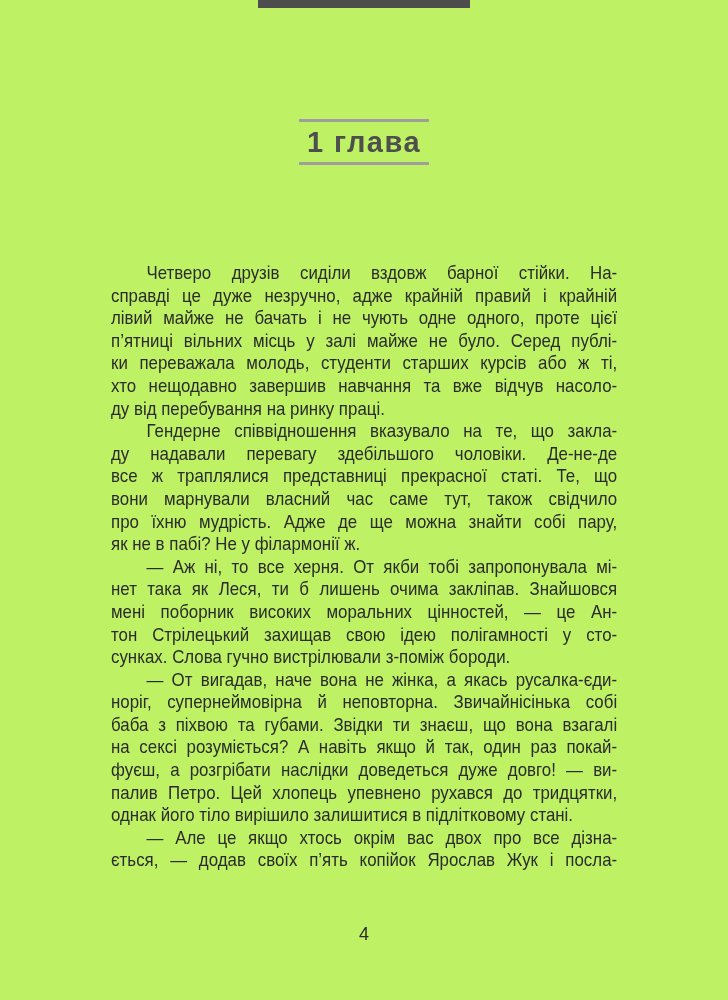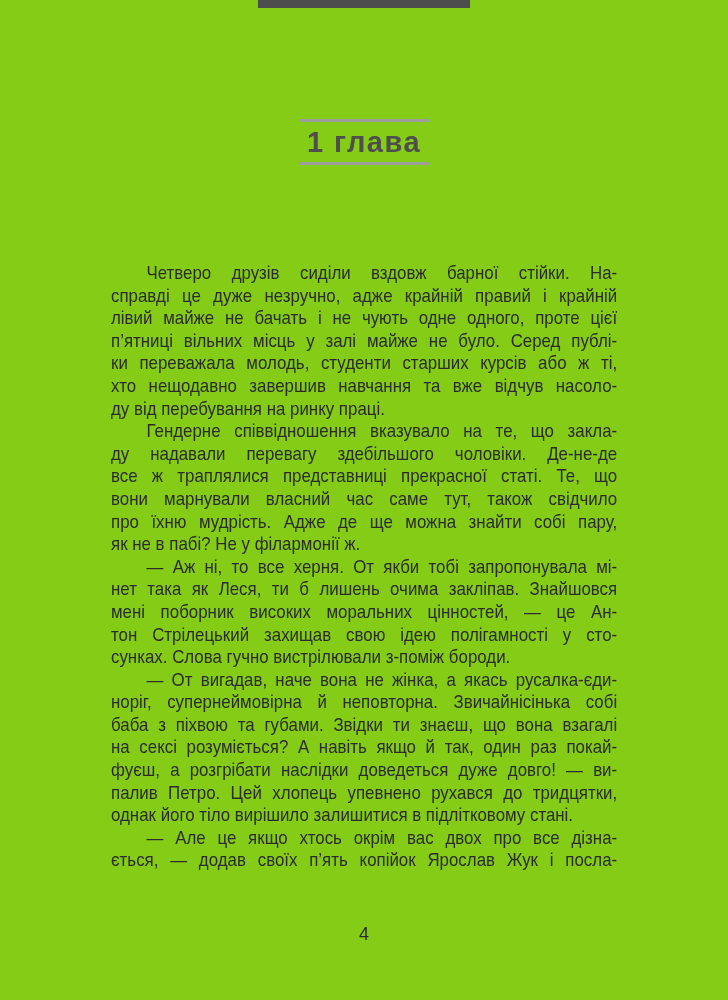--- a/index.html
+++ b/index.html
@@ -66,21 +66,21 @@
     left: 0;
     width: 100%;
     text-align: center;
     font-size: 18px;
     color: #2b2b2b;
   }
 </style>
 </head>
 <body>
 
-<div class="page" style="background: #84cc16;">
+<div class="page" style="background: #bef264;">
 
   <div class="top-bar" style="background: rgb(77, 77, 77);"></div>
 
   <div class="chapter">
     <div class="rule" style="background: rgb(158, 158, 158);"></div>
     <div class="title" style="color: rgb(78, 78, 78);">1 глава</div>
     <div class="rule" style="background: rgb(158, 158, 158);"></div>
   </div>
 
   <div class="body-text">

